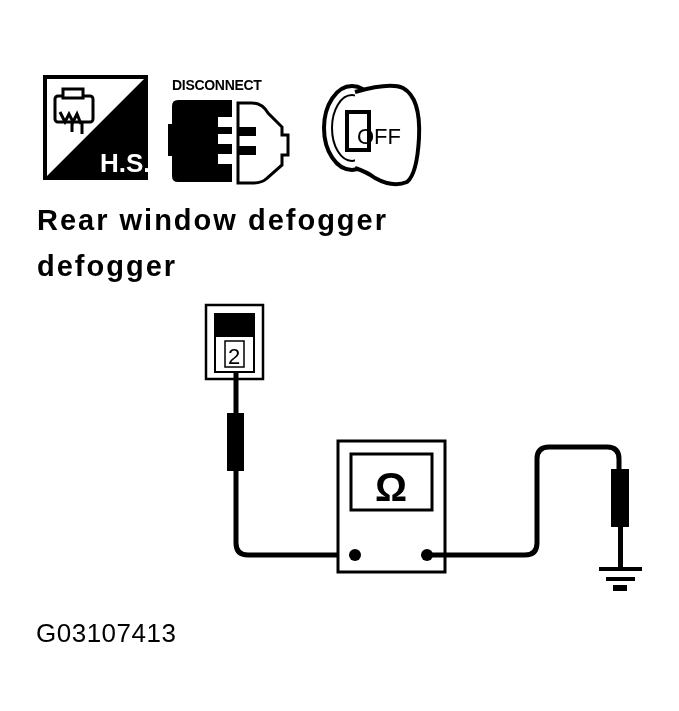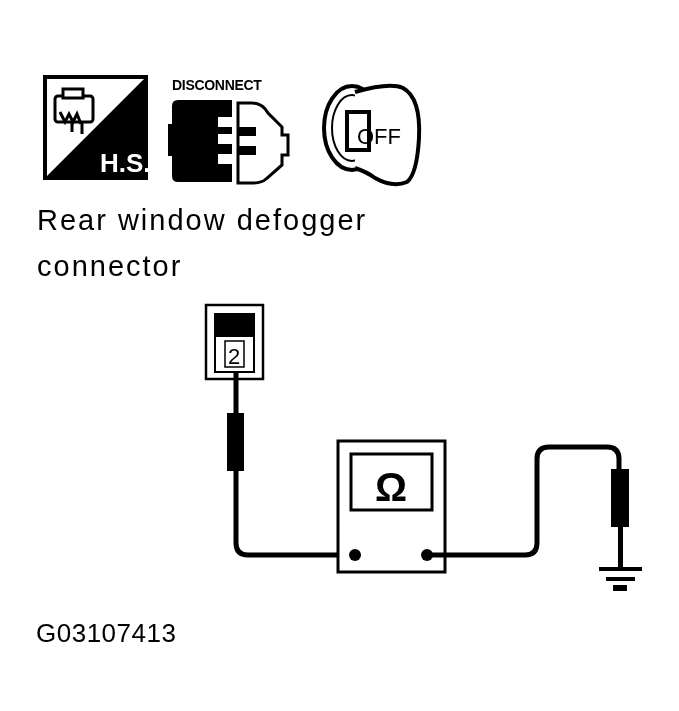--- a/index.html
+++ b/index.html
@@ -1,18 +1,18 @@
 <!DOCTYPE html>
 <html><head>
 <meta charset="utf-8">
 <style>
   html, body { margin:0; padding:0; background:#ffffff; }
   body { width:679px; height:711px; position:relative; overflow:hidden; font-family:"Liberation Sans", sans-serif; color:#000; }
   .abs { position:absolute; }
-  .caption { left:37px; font-size:29px; letter-spacing:2px; line-height:34px; font-weight:normal; }
+  .caption { left:37px; font-size:29px; letter-spacing:2px; line-height:34px; font-weight:bold; }
   .code { left:36px; top:618px; font-size:26px; letter-spacing:0.5px; }
   svg text { font-family:"Liberation Sans", sans-serif; }
 </style>
 </head>
 <body>
 
 <svg class="abs" style="left:0;top:0" width="679" height="711" viewBox="0 0 679 711">
 
   <g>
     <rect x="45" y="77" width="101" height="101" fill="#fff" stroke="#000" stroke-width="4"></rect>
@@ -77,14 +77,14 @@
   </g>
 
   <g fill="#000">
     <rect x="599" y="567" width="43" height="4"></rect>
     <rect x="606" y="577" width="29" height="4"></rect>
     <rect x="613" y="585" width="14" height="6"></rect>
   </g>
 </svg>
 
 <div class="abs caption" style="top:203px">Rear window defogger</div>
-<div class="abs caption" style="top:249px">connector</div>
+<div class="abs caption" style="top:249px">defogger</div>
 <div class="abs code">G03107413</div>
 
 </body></html>

